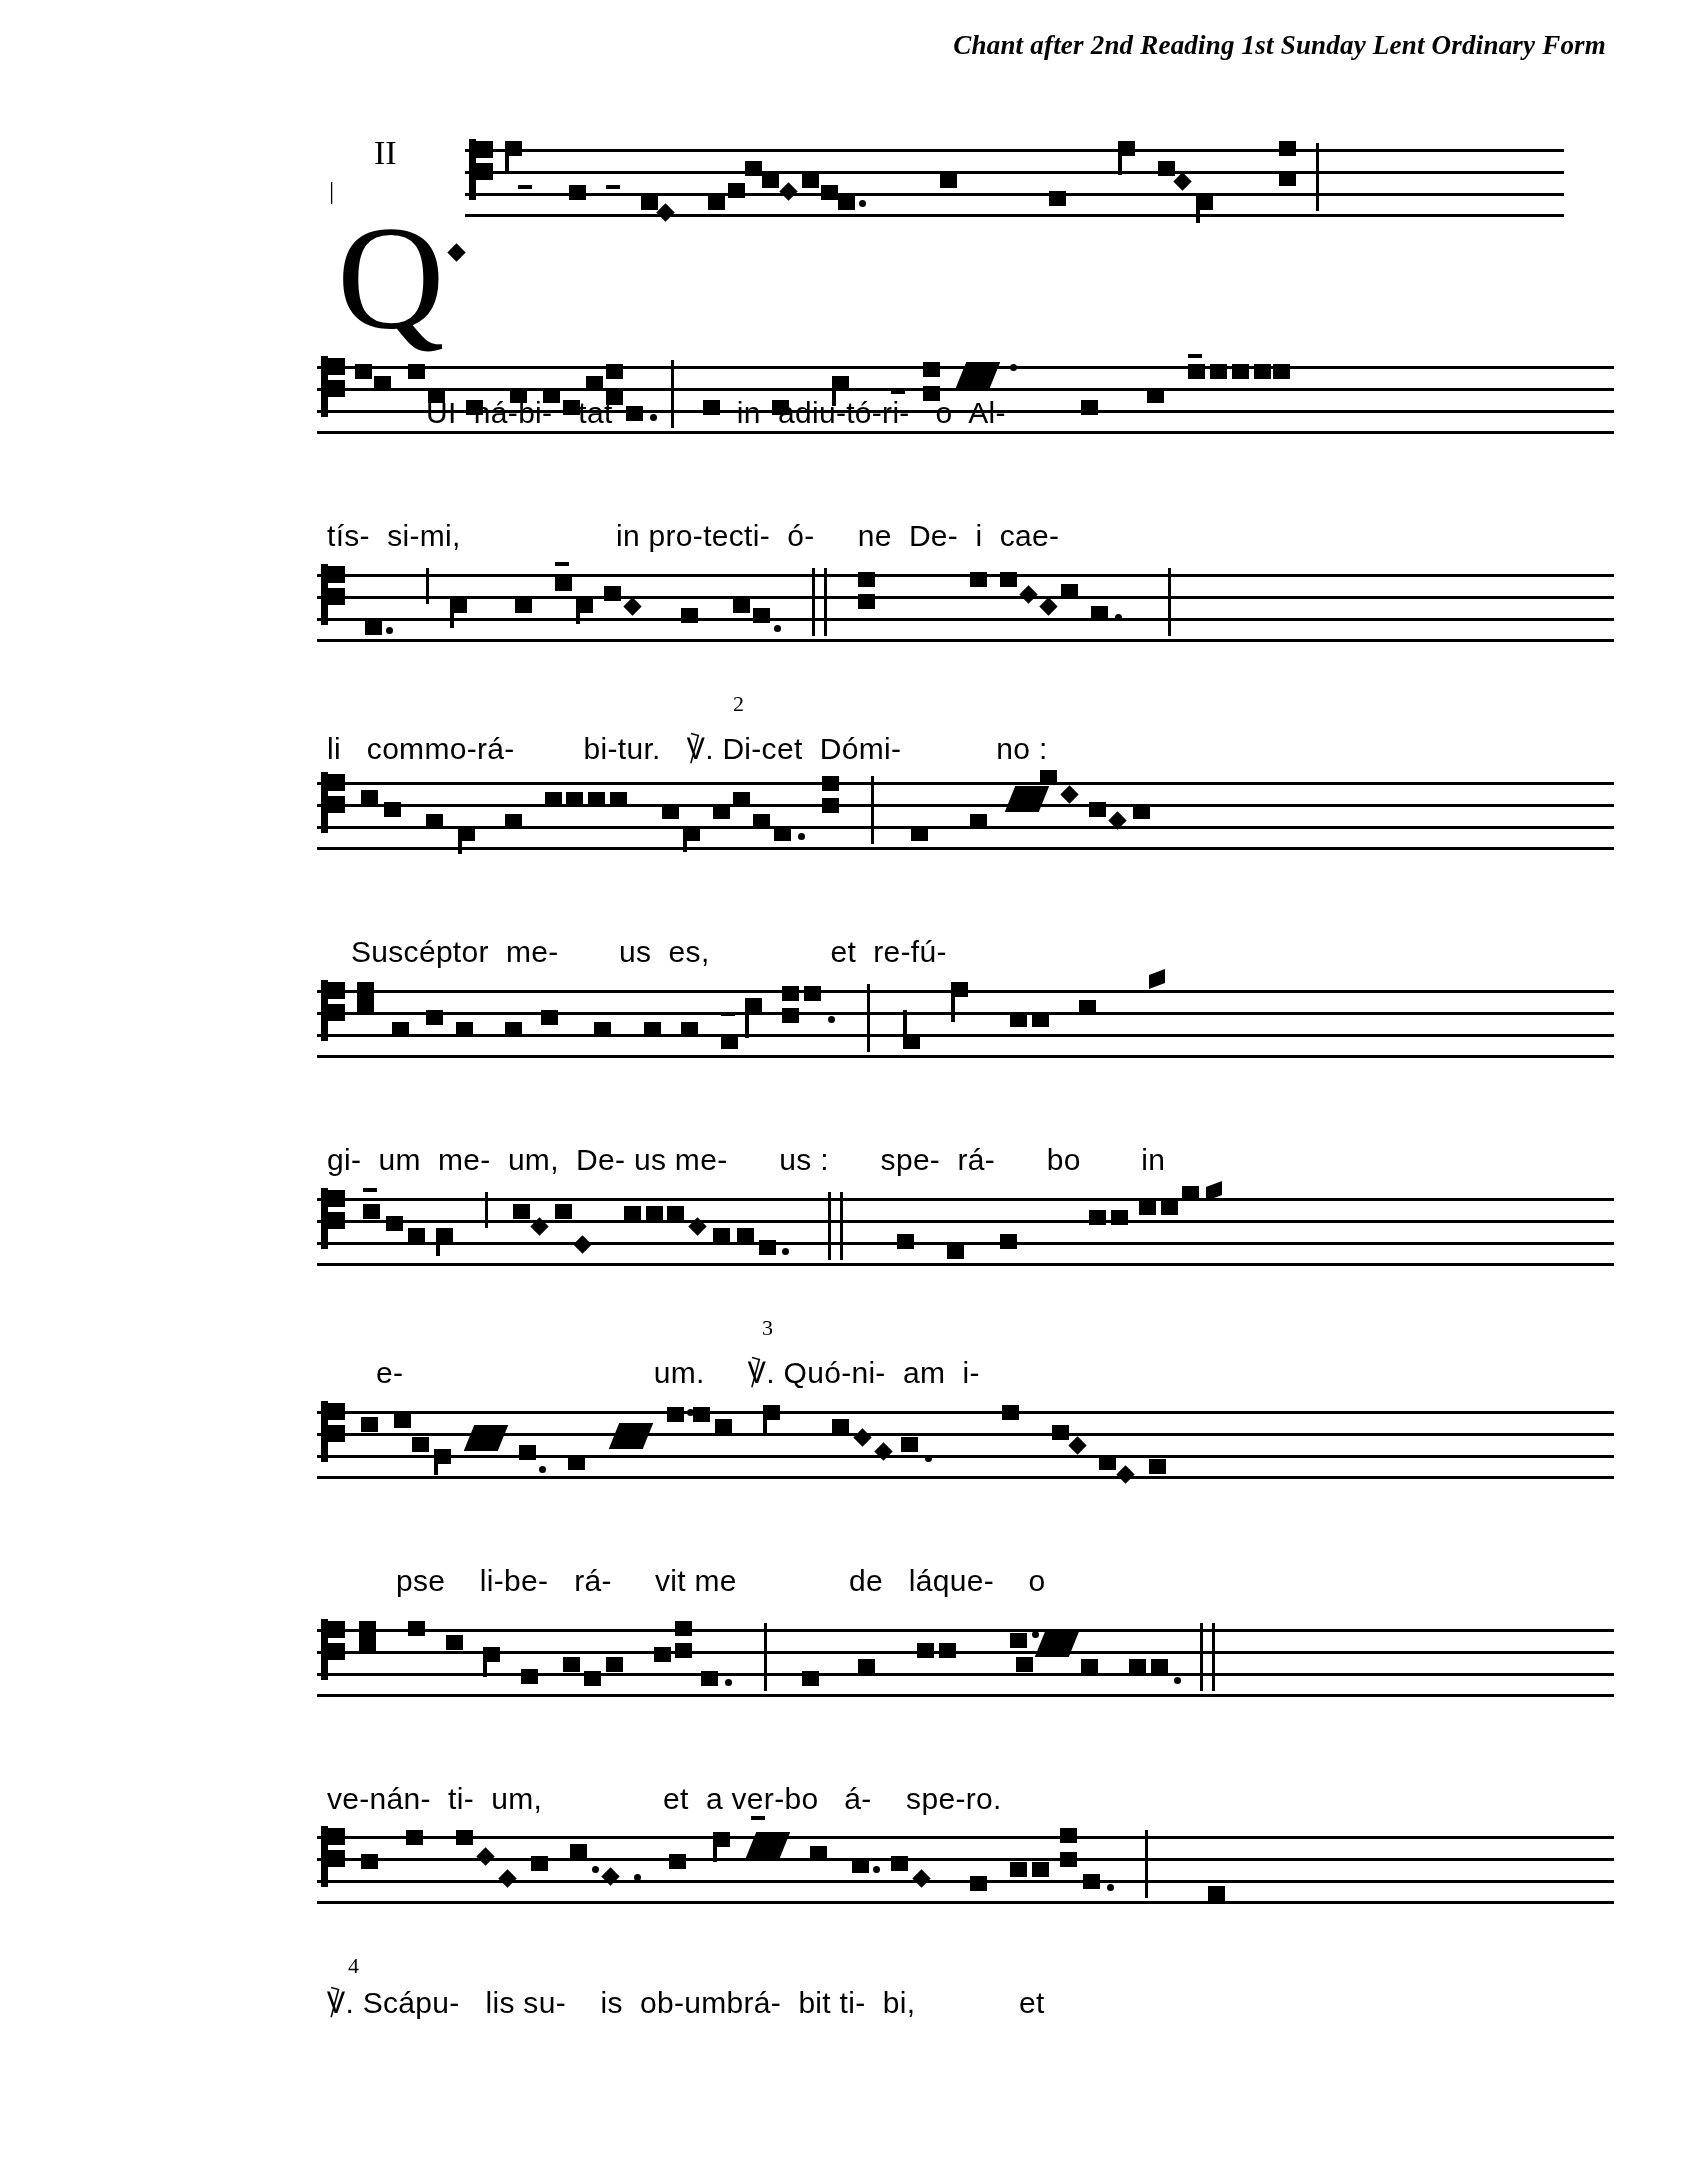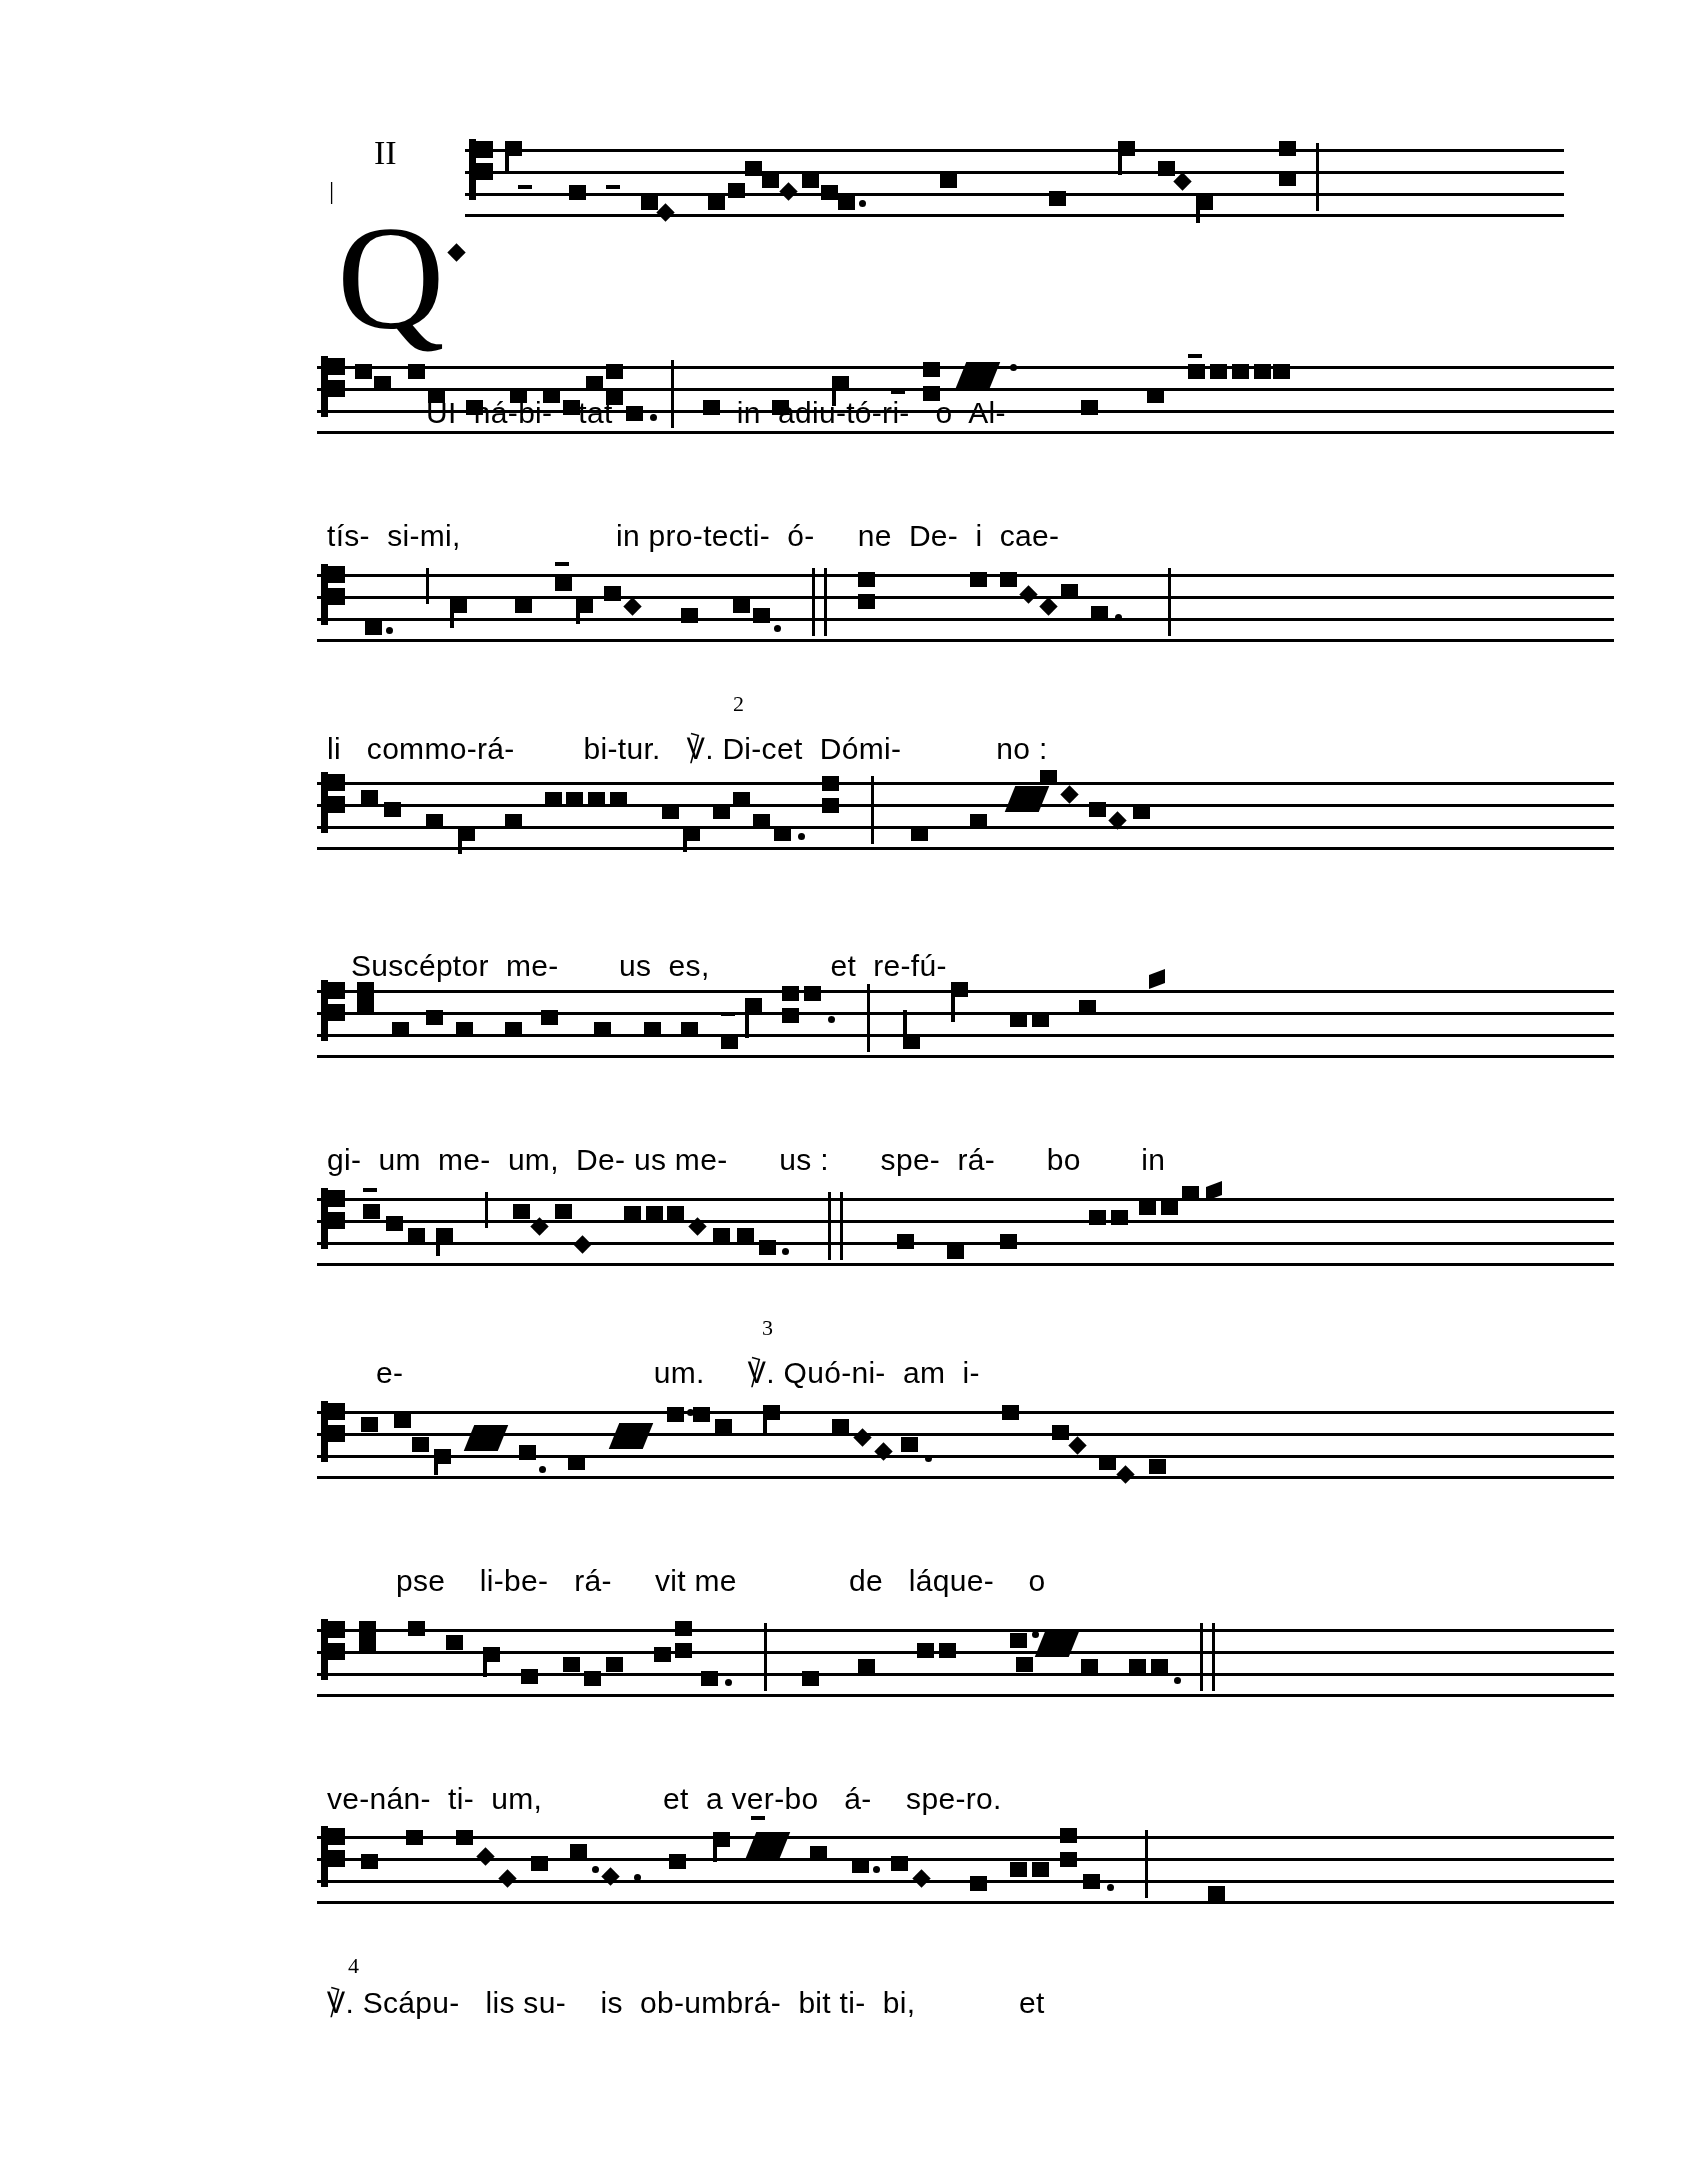--- a/index.html
+++ b/index.html
@@ -195,20 +195,21 @@
     font-family: "Liberation Serif", serif;
     font-size: 22px;
   }
 </style>
 </head>
 <body>
 
 <div class="page">
 
   <div class="header">
+    <div class="header-title">Chant after 2nd Reading 1st Sunday Lent Ordinary Form</div>
   </div>
 
   <div class="mode">II</div>
   <div class="tick">|</div>
   <div class="dropcap">Q</div>
   <div style="position:absolute;left:450px;top:246px;" class="dia"></div>
 
   <div class="system" style="top:149px;">
     <div class="staff" style="left:465px;width:1099px;">
       <div class="line l0"></div>
@@ -375,21 +376,21 @@
       <div class="bar full" style="left:554px;top:-6px;"></div>
       <div class="nq" style="left:594px;top:44px;"></div>
       <div class="nq" style="left:653px;top:32px;"></div>
       <div class="quil" style="left:693px;top:4px;"></div>
       <div class="nq" style="left:723px;top:-12px;"></div>
       <div class="dia" style="left:746px;top:6px;"></div>
       <div class="nq" style="left:772px;top:20px;"></div>
       <div class="dia" style="left:794px;top:32px;"></div>
       <div class="nq" style="left:816px;top:22px;"></div>
     </div>
-    <div class="lyrics" style="left:351px;top:143px;">Suscéptor  me-       us  es,              et  re-fú-</div>
+    <div class="lyrics" style="left:351px;top:129px;">Suscéptor  me-       us  es,              et  re-fú-</div>
   </div>
 
   <div class="system" style="top:990px;">
     <div class="staff" style="left:317px;width:1297px;">
       <div class="line l0"></div>
       <div class="line l1"></div>
       <div class="line l2"></div>
       <div class="line l3"></div>
       <div class="clef">
         <div class="cbar"></div>

